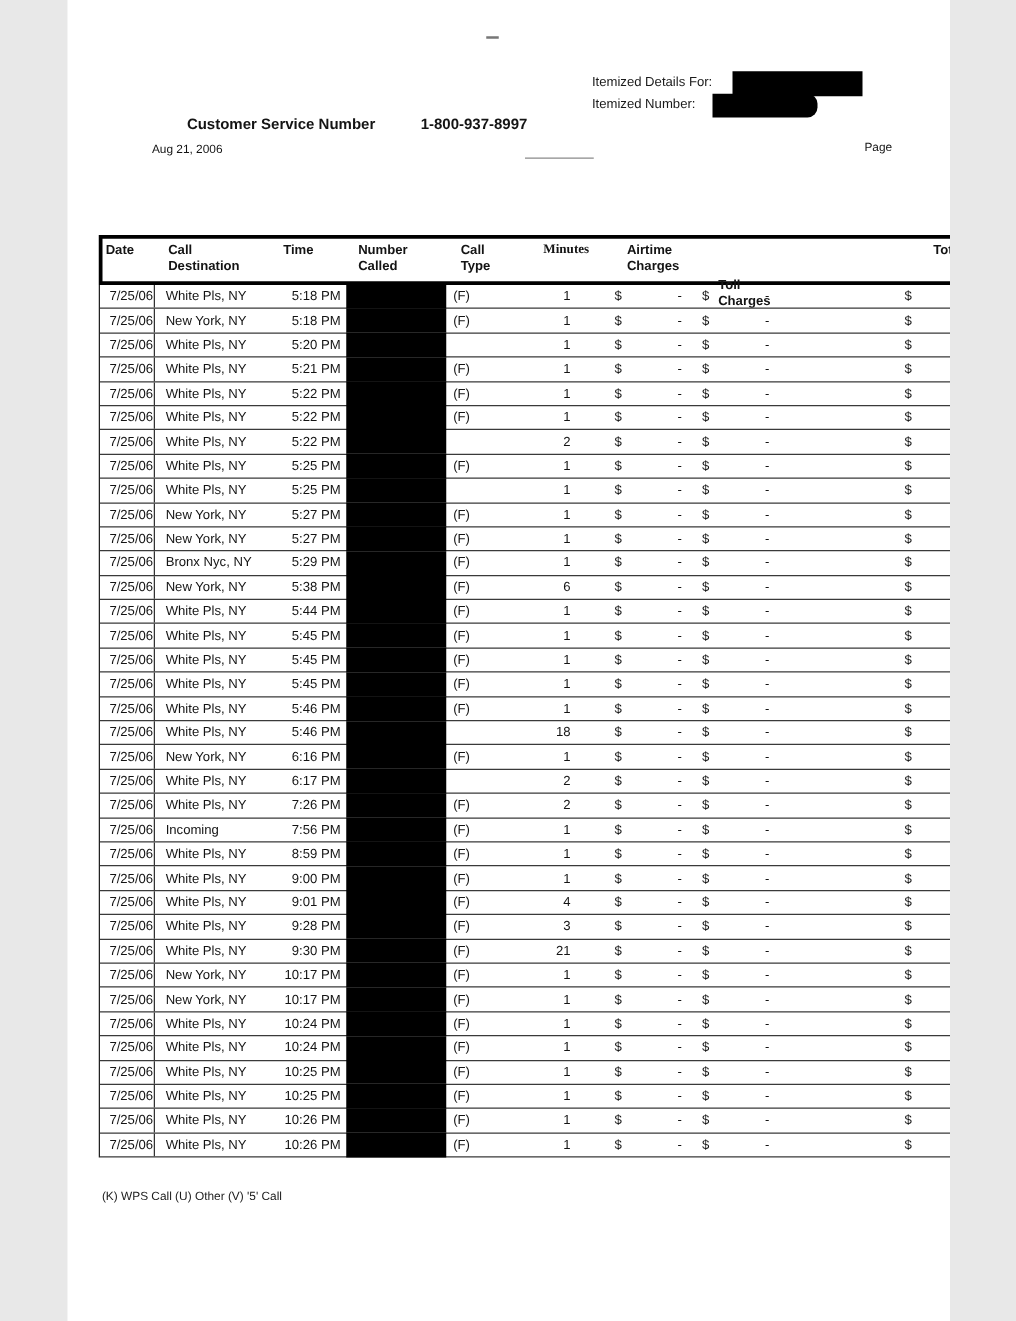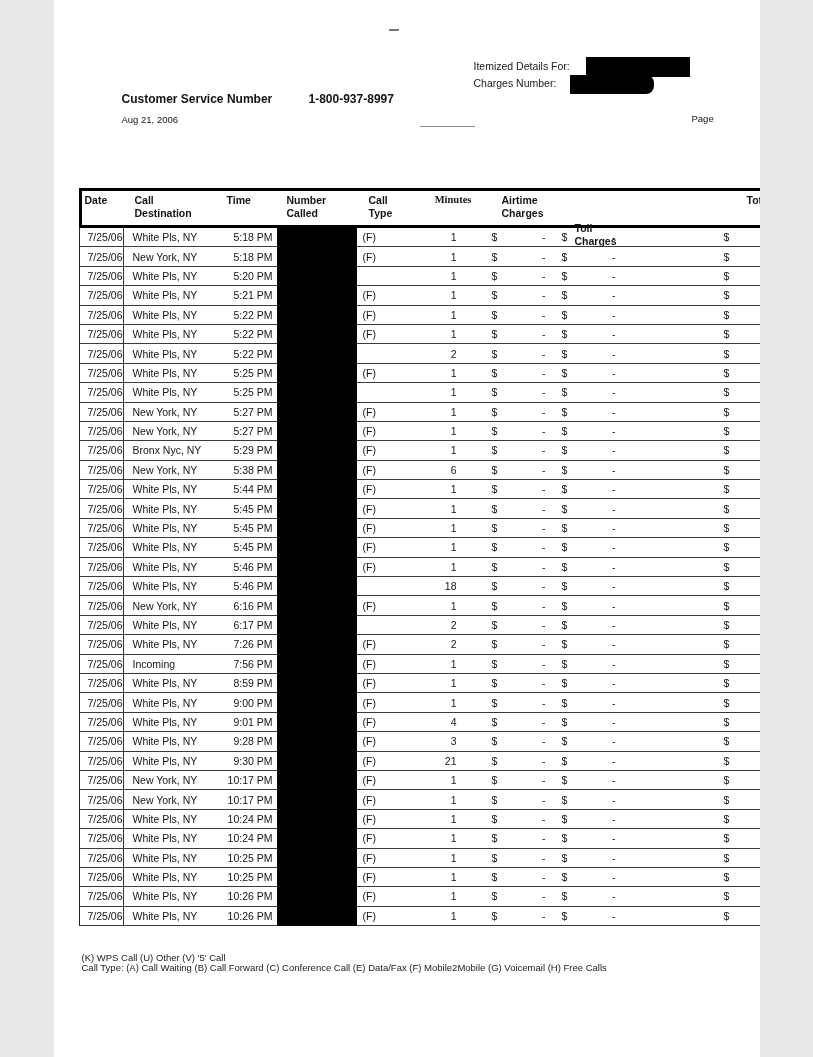--- a/index.html
+++ b/index.html
@@ -7,21 +7,21 @@
   .page {
     position:relative; width:706px; height:1057px; background:#ffffff;
     font-family:"Liberation Sans", sans-serif; color:#141414; overflow:hidden;
     margin:0 auto;
   }
   .abs { position:absolute; }
 
   
   .hdr-label { font-size:10.5px; color:#1a1a1a; }
   .redact { background:#000; }
-  .cs-label { font-size:12px; font-weight:bold; }
+  .cs-label { font-size:12px; font-weight:bold;margin-left:28px; }
   .date-label { font-size:9.5px; }
   .page-num { font-size:9.5px; display:flex; }
   .page-num span { display:inline-block; }
 
   
   .artifact { background:#777; }
 
   
   .bill-table { position:absolute; left:25px; top:188px; width:712px; }
   .table-head-box { border:3px solid #000; }
@@ -67,21 +67,21 @@
 </head>
 <body>
 
 <div class="page">
 
   <div class="abs artifact" style="left:335px; top:29px; width:10px; height:2px;"></div>
   <div class="abs artifact" style="left:366px; top:126px; width:55px; height:1px; background:#8a8a8a;"></div>
 
   <div class="abs hdr-label" style="left:420px; top:60px;">Itemized Details For:</div>
   <div class="abs redact" style="left:532px; top:57px; width:104px; height:20px;"></div>
-  <div class="abs hdr-label" style="left:420px; top:77px;">Charges Number:</div>
+  <div class="abs hdr-label" style="left:420px; top:77px;">Itemized Number:</div>
   <div class="abs redact" style="left:516px; top:75px; width:84px; height:19px; border-radius:0 8px 8px 0;"></div>
 
   <div class="abs cs-label" style="left:68px; top:92px;">Customer Service Number</div>
   <div class="abs cs-label" style="left:255px; top:92px;">1-800-937-8997</div>
 
   <div class="abs date-label" style="left:68px; top:114px;">Aug 21, 2006</div>
   <div class="abs page-num" style="left:638px; top:113px;gap:27px;">
     <span>Page</span>
     <span style="width:22px;"></span>
     <span>35</span>
@@ -1019,16 +1019,15 @@
     <div></div>
     <div class="cell money">
       <span>$</span>
             <span>-</span>
     </div>
     <div></div>
   </div>
 </div>
   </div>
 
-  <div class="abs foot-line" style="left:28px; top:962px;">Call Type: (A) Call Waiting (B) Call Forward (C) Conference Call (E) Data/Fax (F) Mobile2Mobile (G) Voicemail (H) Free Calls</div>
   <div class="abs foot-line" style="left:28px; top:952px;">(K) WPS Call (U) Other (V) '5' Call</div>
 
 </div>
 
 </body></html>

